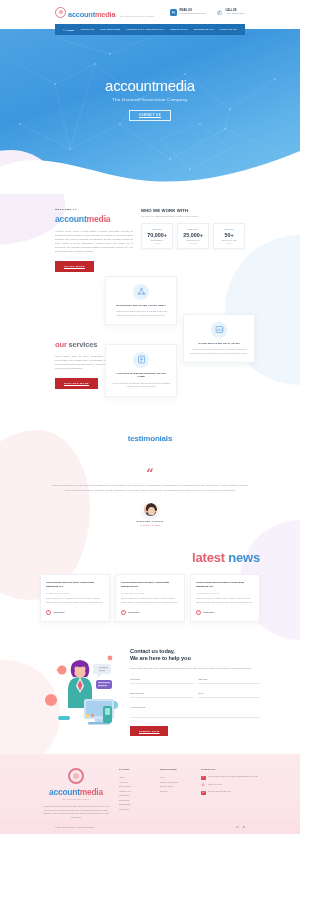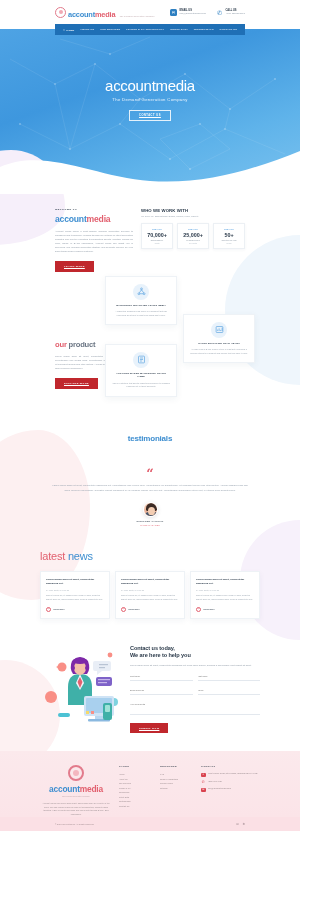--- a/index.html
+++ b/index.html
@@ -102,21 +102,21 @@
   .avatar{width:15px;height:15px;border-radius:50%;margin:9px auto 0;overflow:hidden;border:1px solid #fff;box-shadow:0 1px 4px rgba(0,0,0,.12);
     background:linear-gradient(#f0c9b4,#e5a98d);position:relative;}
   .avatar .hair{position:absolute;left:2px;top:0px;width:11px;height:8px;border-radius:6px 6px 2px 2px;background:#3b2a24;}
   .avatar .face{position:absolute;left:4px;top:3.5px;width:7px;height:8px;border-radius:50% 50% 45% 45%;background:#f3cdb2;}
   .avatar .body{position:absolute;left:1px;bottom:0;width:13px;height:4px;border-radius:6px 6px 0 0;background:#46566b;}
   .tname{font-size:2.4px;font-weight:700;color:#4a5663;letter-spacing:.3px;margin-top:3px;}
   .trole{font-size:2px;color:#e2606f;letter-spacing:.2px;margin-top:1px;}
 
   
   .news{position:relative;padding:24px 40px 0;}
-  .news h2{text-align:left;font-size:11px;font-weight:400;letter-spacing:-.2px;}
+  .news h2{text-align:right;font-size:13px;font-weight:700;letter-spacing:-.2px;}
   .news h2 .r{color:#e2606f;} .news h2 .b{color:#3e8ed0;}
   .ngrid{display:flex;gap:5px;margin-top:9px;}
   .ncard{flex:1;background:#fff;border:.5px solid #eef2f6;box-shadow:0 2px 6px rgba(40,60,90,.05);padding:6px 5px;}
   .ntitle{font-size:2.5px;font-weight:700;color:#2b3a4a;line-height:1.6;}
   .nmeta{font-size:1.9px;color:#b0b9c2;margin-top:2.5px;}
   .nbody{font-size:2.1px;line-height:1.75;color:#98a3af;margin-top:3.5px;}
   .nmore{display:flex;align-items:center;gap:2.5px;margin-top:5px;}
   .nmore .ic{width:5px;height:5px;border-radius:50%;border:.6px solid #e2606f;display:flex;align-items:center;justify-content:center;color:#e2606f;font-size:3px;line-height:1;}
   .nmore span{font-size:2.2px;font-weight:700;color:#5a6673;}
 
@@ -272,21 +272,21 @@
           <div class="st-num">50+</div>
           <div class="st-l1">Countries We Can</div>
           <div class="st-l2">Reach</div>
         </div>
       </div>
     </div>
   </section>
 
   <section class="sec services">
     <div class="srv-left">
-      <div class="h2b"><span class="r">our </span><span class="g">product</span></div>
+      <div class="h2b"><span class="r">our </span><span class="g">services</span></div>
       <p class="p">Lorem ipsum dolor sit amet, consectetur adipiscing elit. Pellentesque non cursus risus. Pellentesque vel blandit diam. Ut imperdiet iaculis nibh vitae dictum. Aenean dapibus eros sed ligula vehicula ullamcorper.</p>
       <a href="#" class="btn-red">EXPLORE MORE</a>
     </div>
     <div class="srv-cards">
       <div class="card c1">
         <div class="cico">
           <svg viewBox="0 0 24 24" fill="none" stroke="#4b9ade" stroke-width="1.6">
             <circle cx="12" cy="5" r="2.4"></circle>
               <circle cx="5" cy="18" r="2.4"></circle>
               <circle cx="19" cy="18" r="2.4"></circle>

